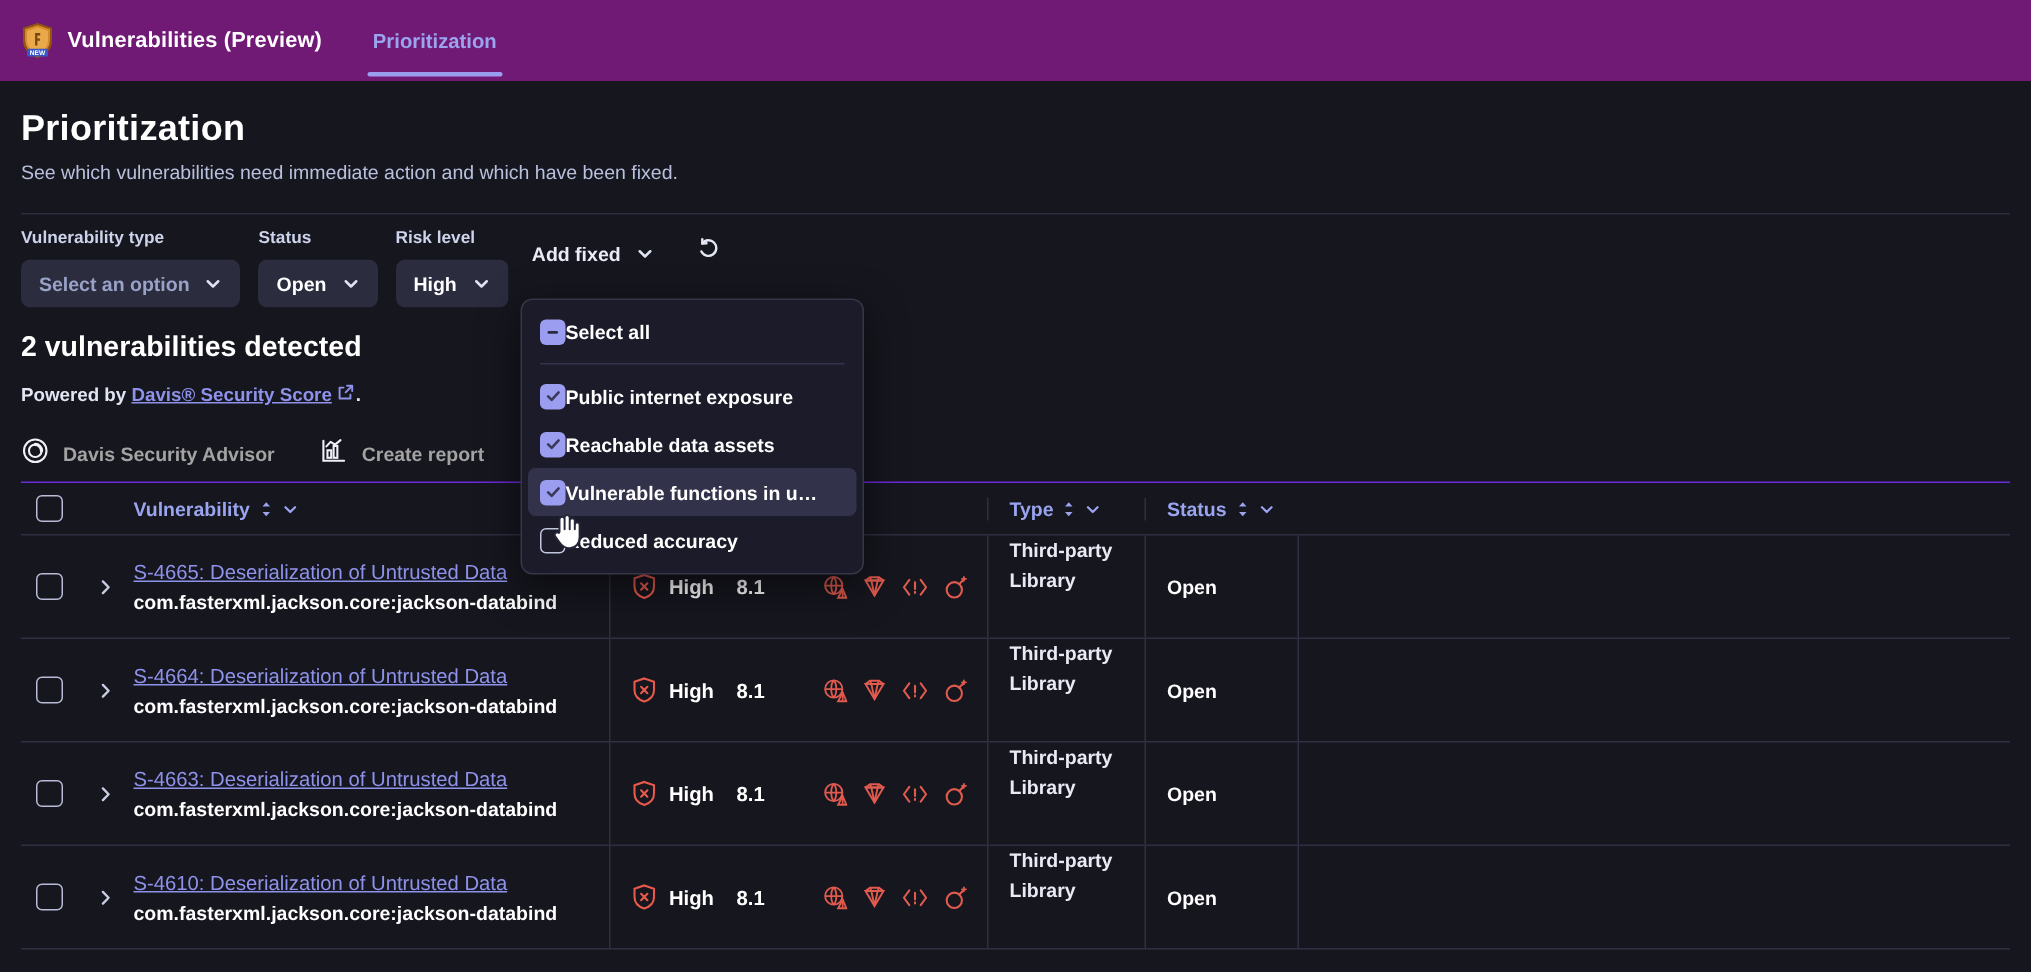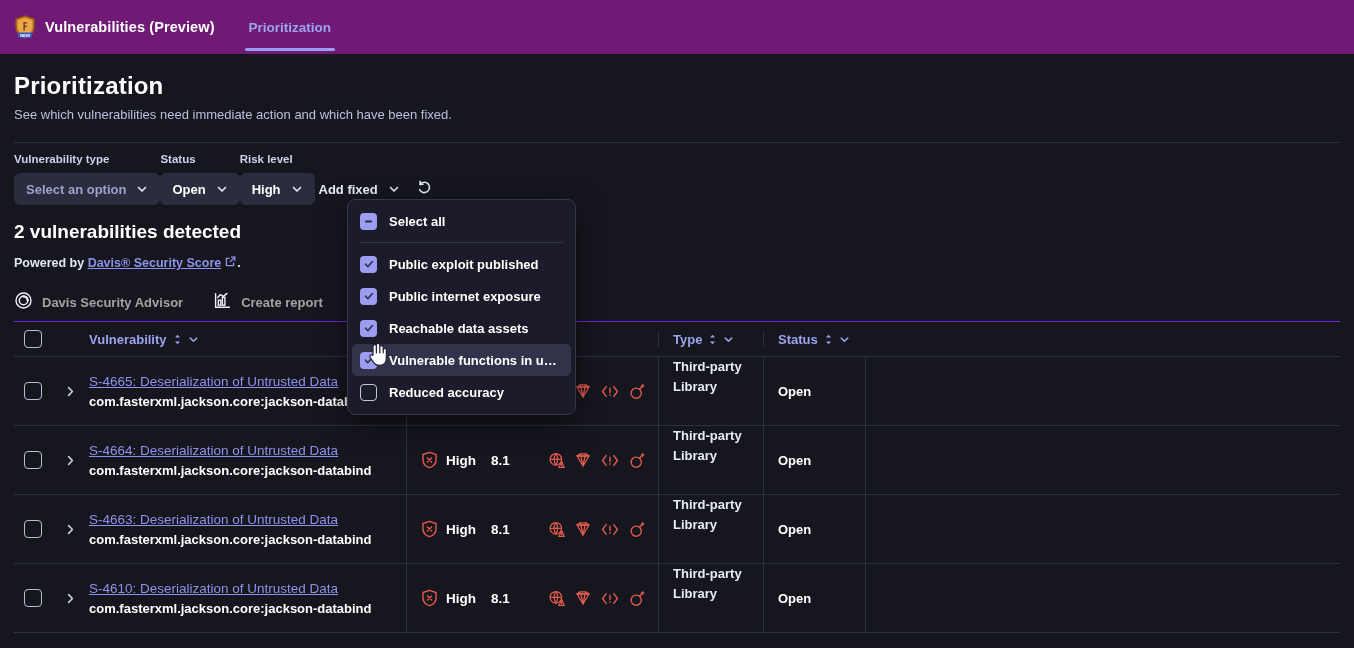--- a/index.html
+++ b/index.html
@@ -41,21 +41,21 @@
   .page-head { padding: 18px 14px 0 14px; }
   .page-title {
     font-size: 24px; font-weight: bold; color: #ffffff; letter-spacing: .2px;
   }
   .page-sub {
     margin-top: 7px; font-size: 13px; color: #b9c0dd;
   }
   .divider-row { margin-top: 20px; border-top: 1px solid #2c2d3f; }
 
   
-  .filterbar { padding: 10px 14px 0 14px; display: flex; align-items: flex-end; }
+  .filterbar { padding: 10px 14px 0 14px; display: flex; align-items: flex-start; gap: 12px; }
   .filter-group { display: flex; flex-direction: column; }
   .filter-label {
     font-size: 11.5px; font-weight: bold; color: #cdd3ea; margin-bottom: 8px;
   }
   .select-pill {
     background: #2b2c3e; border: 1px solid transparent; border-radius: 6px;
     height: 32px; display: flex; align-items: center; gap: 10px;
     padding: 0 11px; cursor: pointer; font-size: 13px; font-weight: bold;
     color: #ffffff; white-space: nowrap;
   }
@@ -73,21 +73,21 @@
   }
 
   
   .dropdown {
     position: absolute; left: 347px; top: 199px; width: 229px;
     background: #1b1b29; border: 1px solid #353648; border-radius: 8px;
     box-shadow: 0 8px 26px rgba(0,0,0,.55);
     padding: 5px 0 6px 0; z-index: 60;
   }
   .dd-item {
-    display: flex; align-items: center; gap: 12px;
+    display: flex; align-items: center; 
     height: 32px; padding: 0 12px; cursor: pointer;
     font-size: 13px; font-weight: bold; color: #ffffff;
     white-space: nowrap; overflow: hidden;
   }
   .dd-item.hover { background: #32334a; border-radius: 5px; margin: 0 4px; padding: 0 8px; }
   .dd-sep { height: 1px; background: #33344a; margin: 5px 12px; }
   .cbox {
     width: 17px; height: 17px; border-radius: 4px; flex: none;
     display: flex; align-items: center; justify-content: center;
   }
@@ -249,28 +249,20 @@
   <div class="dd-item">
     <span class="cbox indet">
       <svg width="11" height="11" viewBox="0 0 11 11">
           <rect x="2" y="4.6" width="7" height="1.9" rx=".9" fill="#2a2a3c"></rect>
         </svg>
     </span>
     <span>Select all</span>
   </div>
   <div class="dd-sep"></div>
 
-  <div class="dd-item">
-    <span class="cbox checked">
-      <svg width="12" height="12" viewBox="0 0 12 12" fill="none" stroke="#3a3a57" stroke-width="1.7">
-        <path d="M2.4 6.2 L4.8 8.6 L9.4 3.6" stroke-linecap="round" stroke-linejoin="round"></path>
-      </svg>
-    </span>
-    <span>Public exploit published</span>
-  </div>
 
   <div class="dd-item">
     <span class="cbox checked">
       <svg width="12" height="12" viewBox="0 0 12 12" fill="none" stroke="#3a3a57" stroke-width="1.7">
         <path d="M2.4 6.2 L4.8 8.6 L9.4 3.6" stroke-linecap="round" stroke-linejoin="round"></path>
       </svg>
     </span>
     <span>Public internet exposure</span>
   </div>
 

